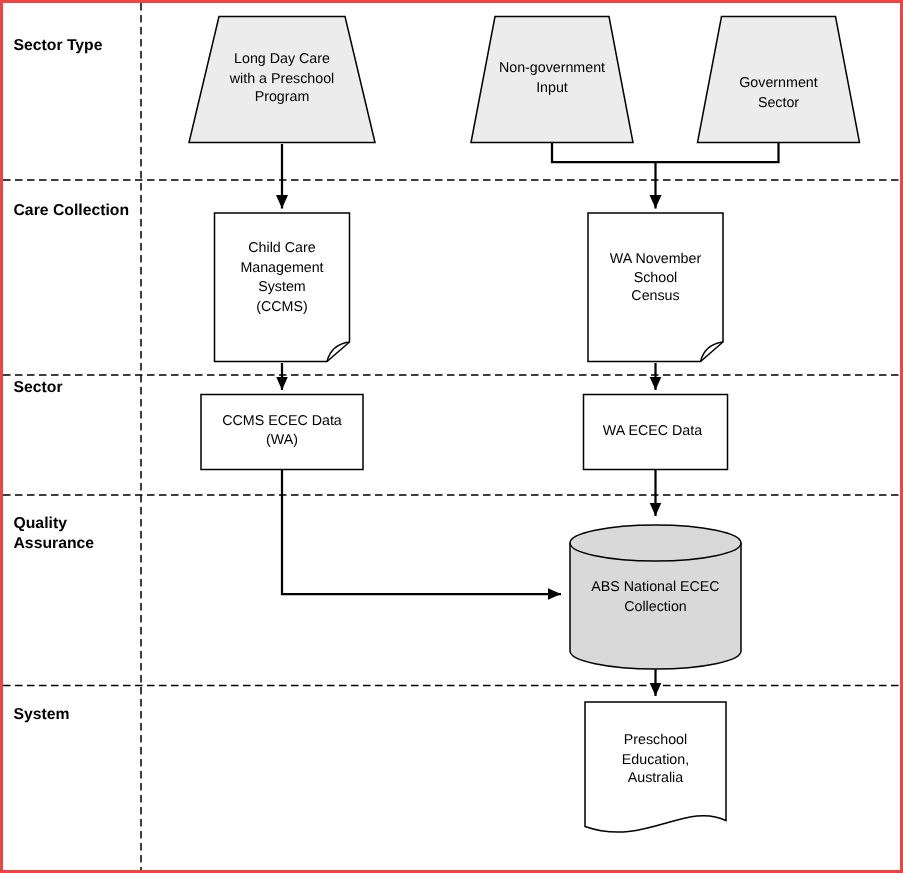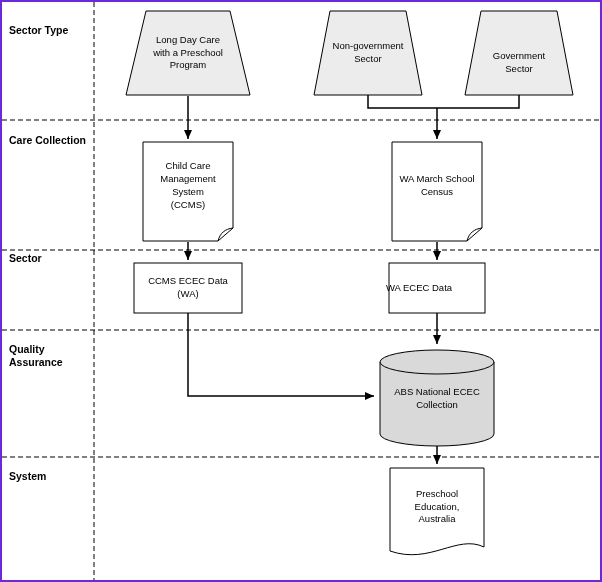--- a/index.html
+++ b/index.html
@@ -1,20 +1,20 @@
 <!DOCTYPE html>
 <html><head>
 <meta charset="utf-8">
 <style>
   html,body{margin:0;padding:0;background:#fff;}
   #stage{
     position:relative;
     width:602px;height:582px;
     box-sizing:border-box;
-    border:2px solid #6d28d9;
+    border:2px solid #ef4444;
     background:#fff;
     font-family:"Liberation Sans", sans-serif;
     overflow:hidden;
   }
   #shapes{position:absolute;left:0;top:0;width:602px;height:582px;}
   .node-text{
     position:absolute;
     display:flex;align-items:center;justify-content:center;
     text-align:center;
     white-space:pre-line;
@@ -77,31 +77,31 @@
   <div class="row-label" style="top:132px">Care Collection</div>
   <div class="row-label" style="top:250px">Sector</div>
   <div class="row-label" style="top:341px">Quality
 Assurance</div>
   <div class="row-label" style="top:468px">System</div>
 
   <div class="node-text" style="left:124px;top:9px;width:124px;height:84px">Long Day Care
 with a Preschool
 Program</div>
   <div class="node-text" style="left:312px;top:9px;width:108px;height:84px">Non-government
-Sector</div>
+Input</div>
   <div class="node-text" style="left:463px;top:9px;width:108px;height:104px">Government
 Sector</div>
   <div class="node-text" style="left:141px;top:140px;width:90px;height:88px">Child Care
 Management
 System
 (CCMS)</div>
-  <div class="node-text" style="left:390px;top:140px;width:90px;height:88px">WA March School
+  <div class="node-text" style="left:390px;top:140px;width:90px;height:88px">WA November School
 Census</div>
   <div class="node-text" style="left:132px;top:261px;width:108px;height:50px">CCMS ECEC Data
 (WA)</div>
-  <div class="node-text" style="left:371px;top:261px;width:92px;height:50px">WA ECEC Data</div>
+  <div class="node-text" style="left:387px;top:261px;width:92px;height:50px">WA ECEC Data</div>
   <div class="node-text" style="left:378px;top:354px;width:114px;height:86px">ABS National ECEC
 Collection</div>
   <div class="node-text" style="left:388px;top:466px;width:94px;height:78px">Preschool
 Education,
 Australia</div>
 
 </div>
 
 </body></html>

